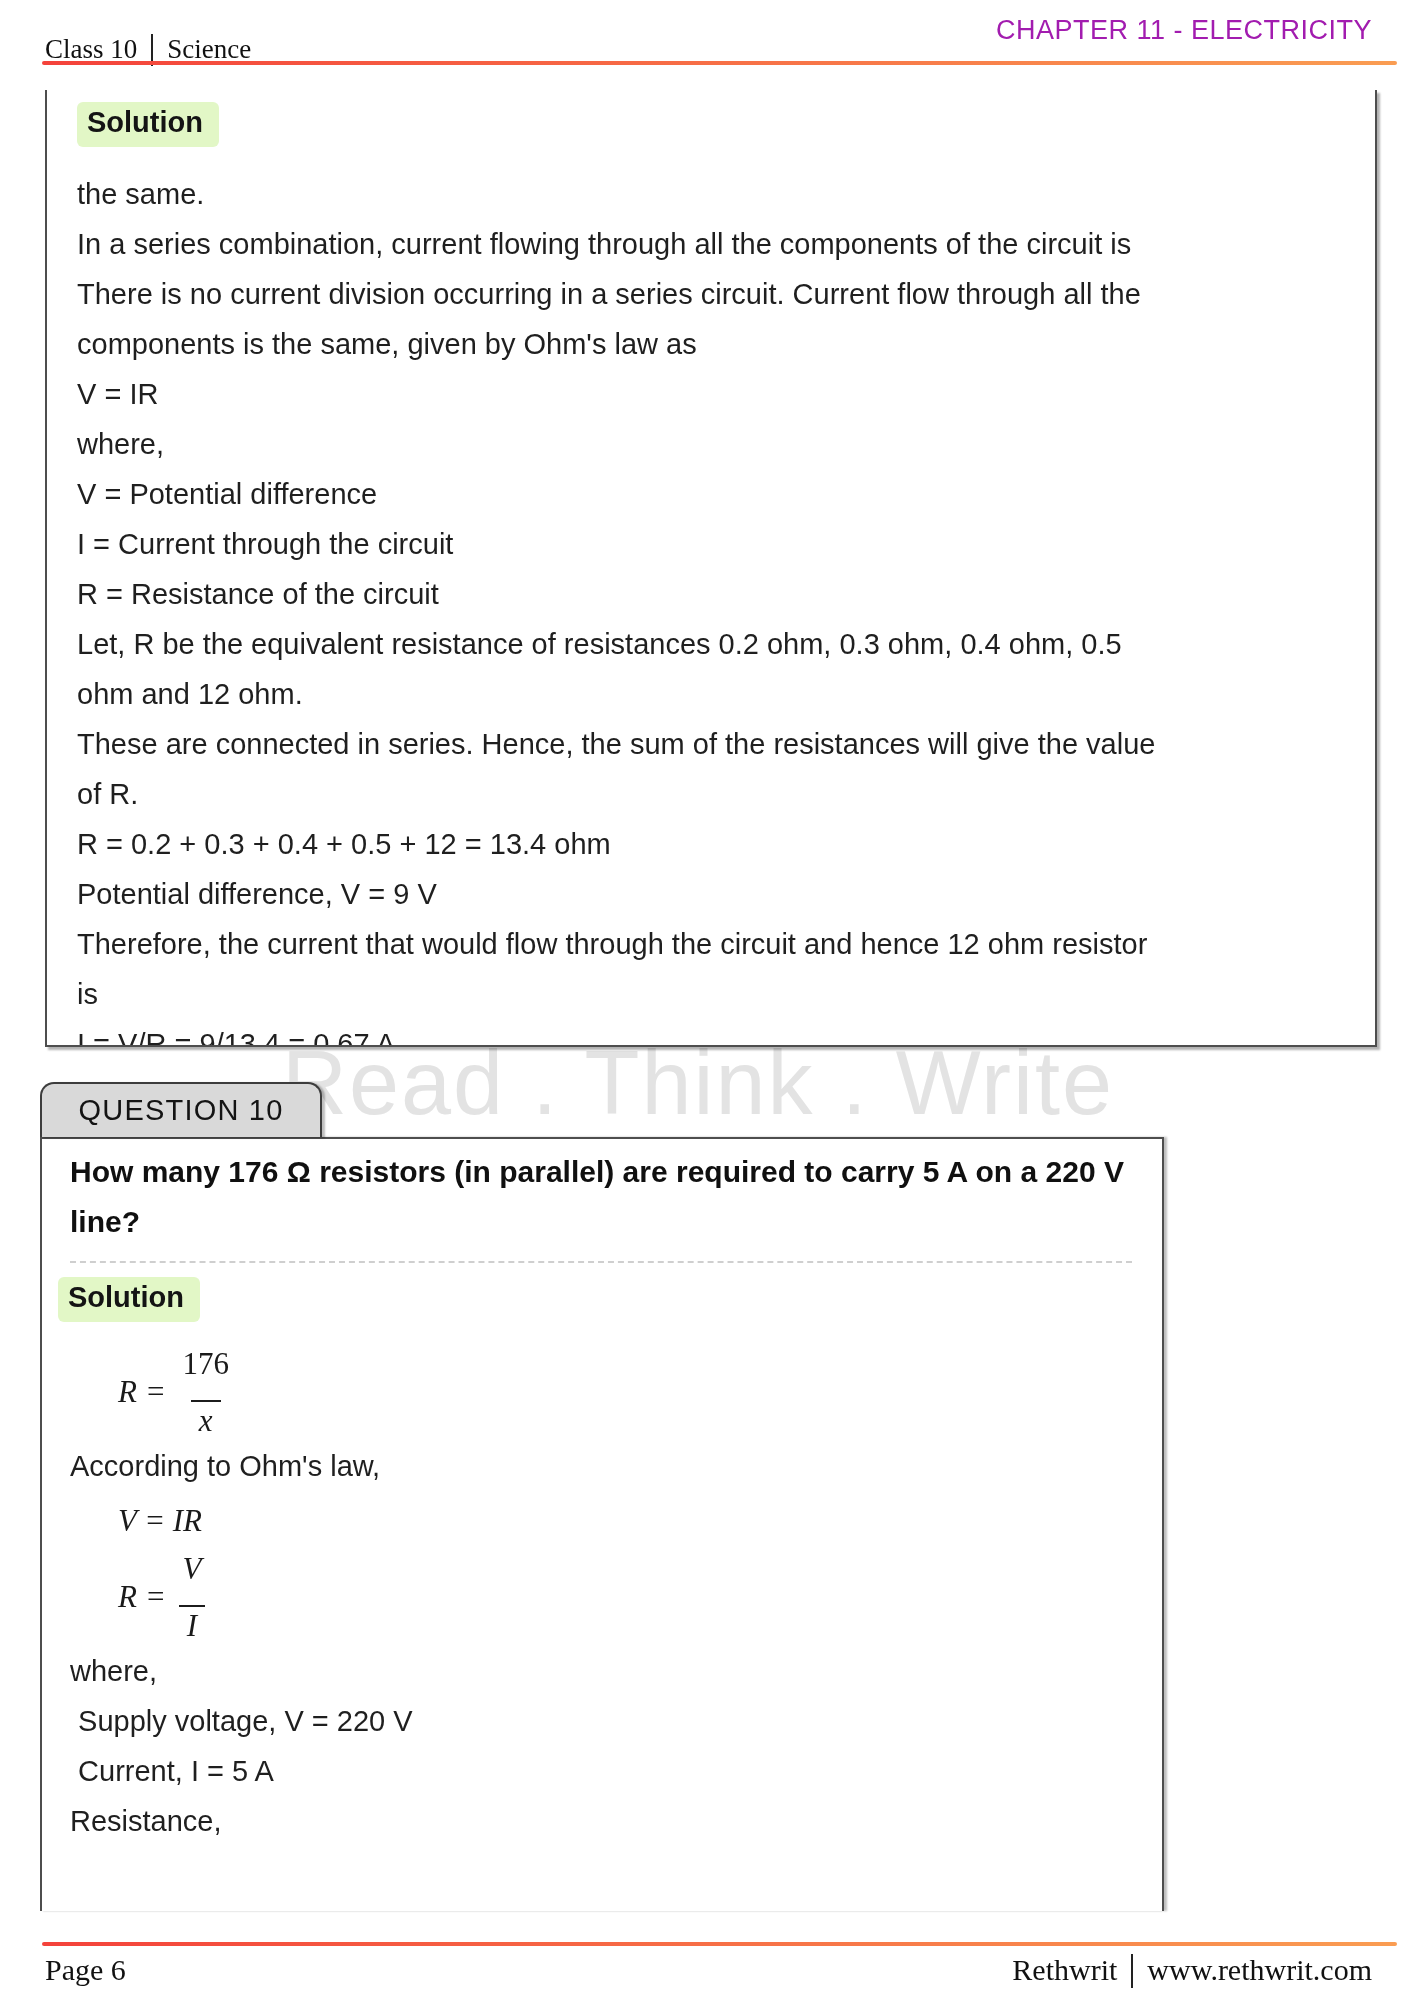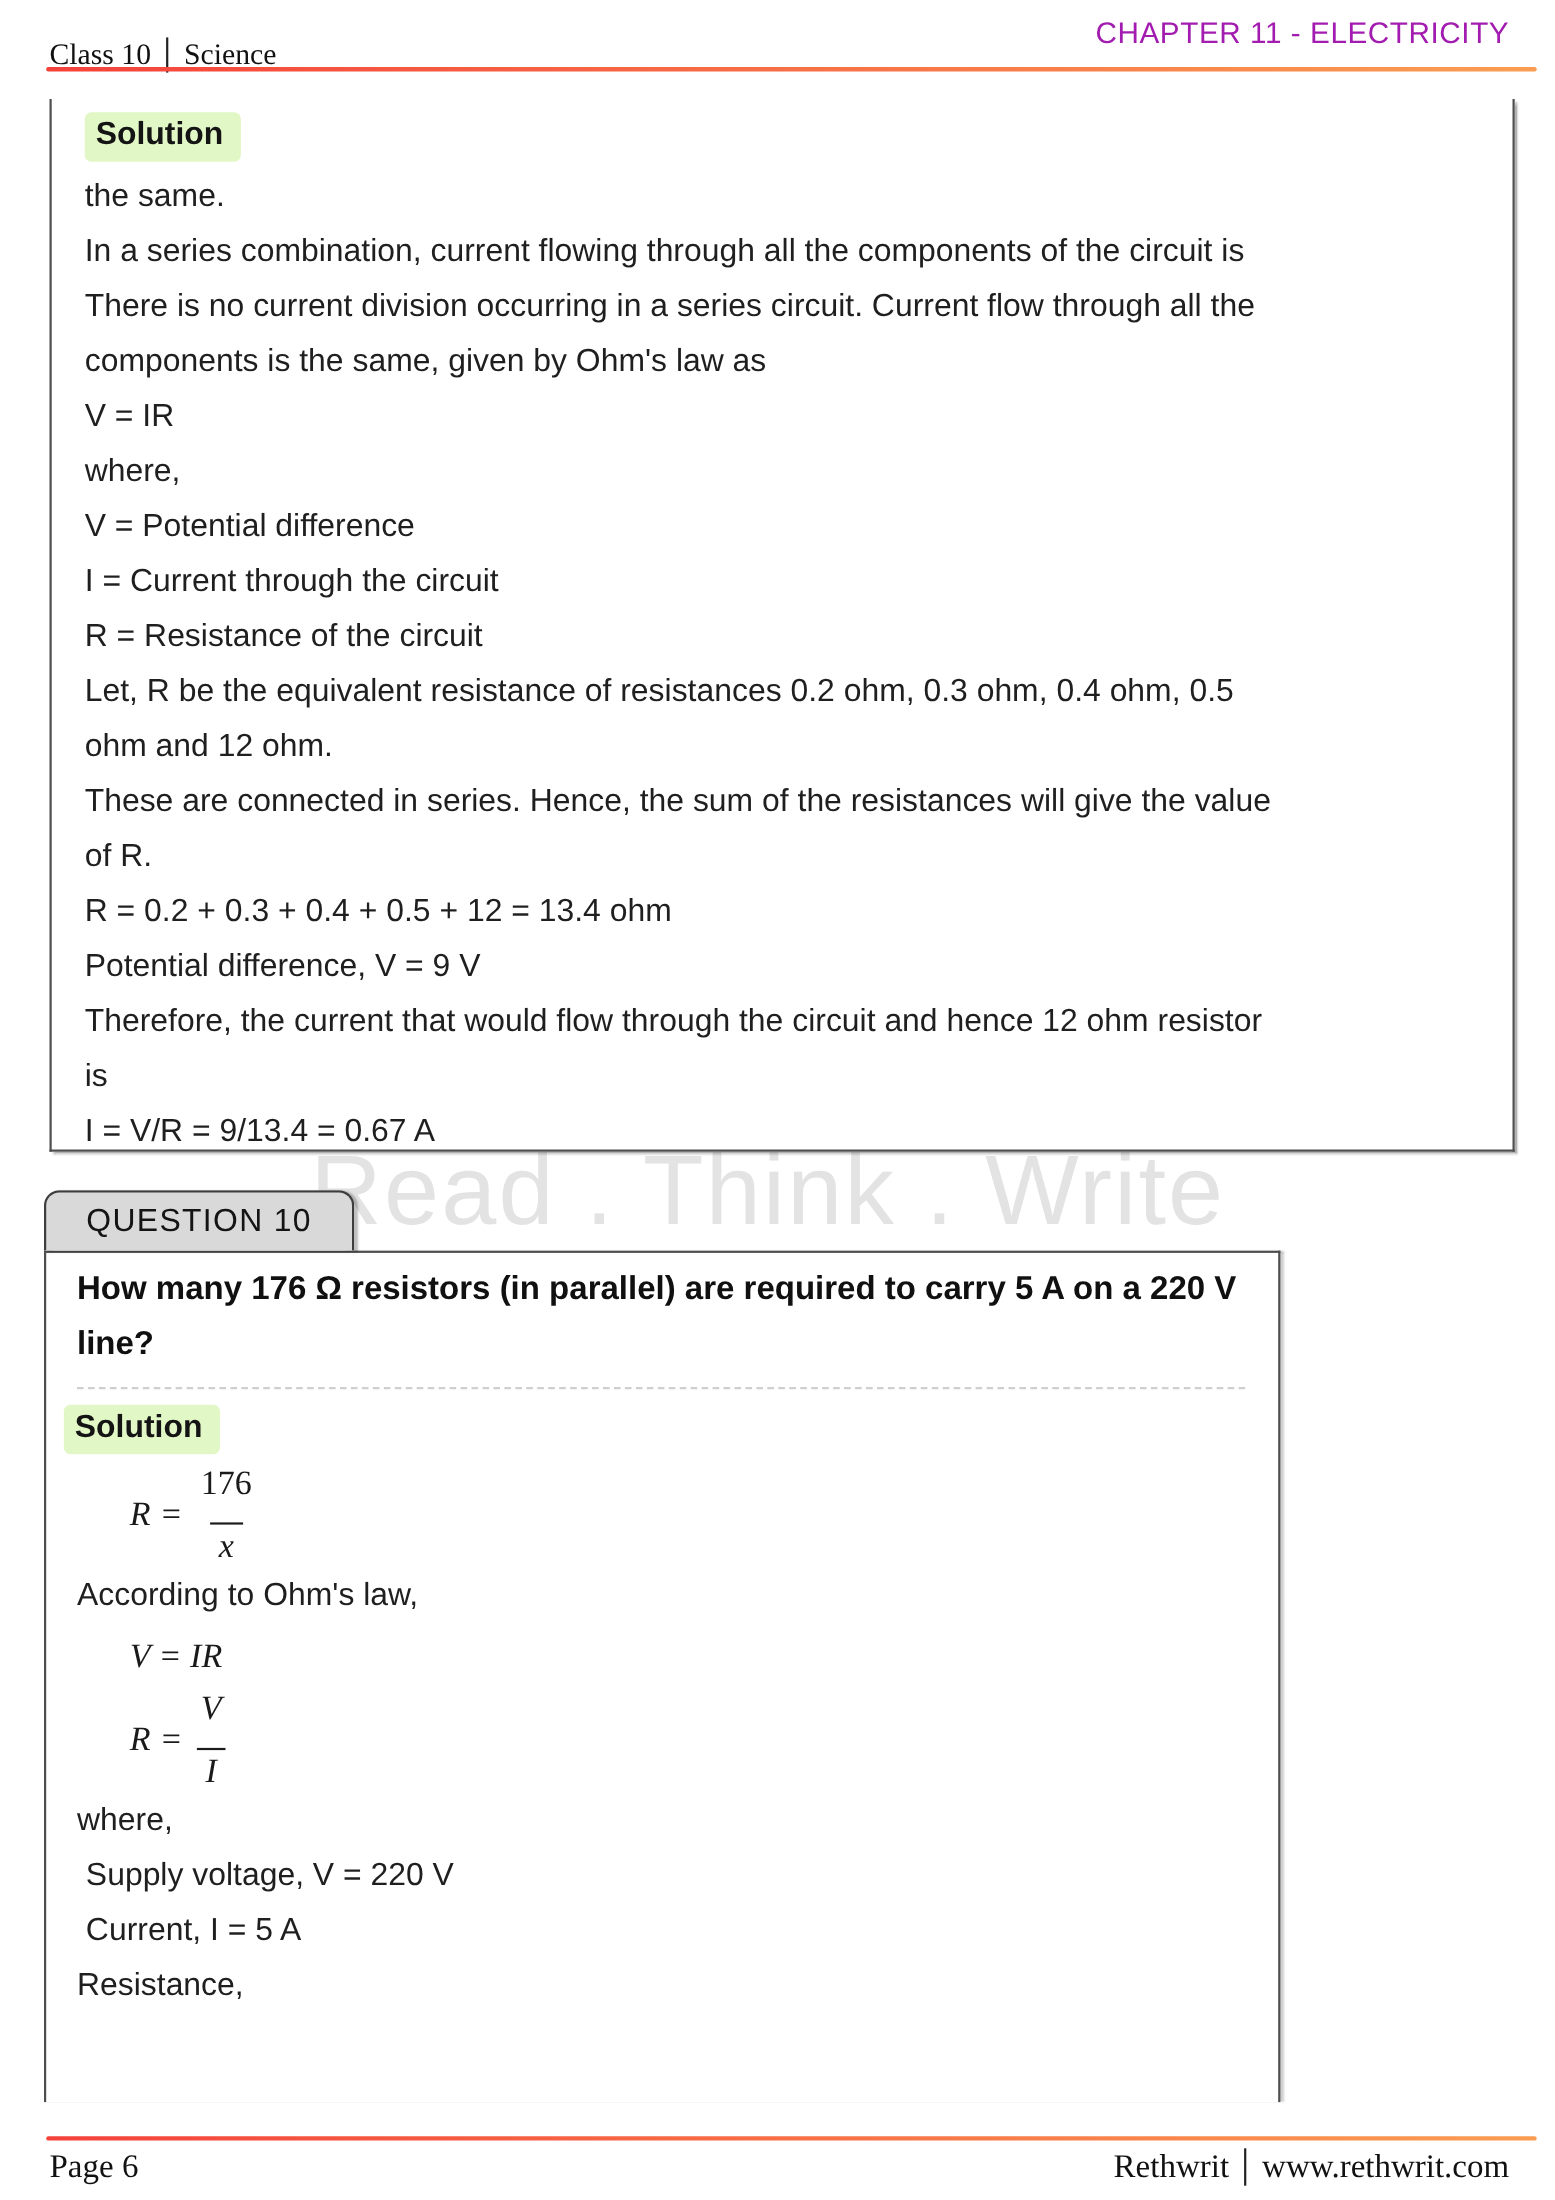--- a/index.html
+++ b/index.html
@@ -56,21 +56,21 @@
     position:absolute; left:40px; top:1137px; width:1124px; height:774px;
     background:#fff; z-index:1; box-sizing:border-box;
     border:2px solid #4e4e4e; border-bottom:none;
     box-shadow:3px 0 2px rgba(0,0,0,0.25);
     padding:8px 28px 0; overflow:hidden;
   }
   
   .line { font-size:29px; line-height:50px; white-space:pre-wrap; color:#1f1f1f; }
   .q-text .line { font-size:30px; line-height:50px; font-weight:700; color:#101010; }
   .sol-label {
-    display:inline-block; margin:4px 0 6px; padding:5px 16px 8px 10px;
+    display:inline-block; margin:4px 0 22px; padding:5px 16px 8px 10px;
     background:#e2f7c6; border-radius:6px;
     font-size:29px; font-weight:700; color:#141414; line-height:1.1;
   }
   .qbox .sol-label { margin-left:-12px; }
   .dashed-div { border-top:2px dashed #cfcfcf; margin:14px 2px 10px 0; height:0; }
   
   .formula {
     font-family:"Liberation Serif","DejaVu Serif",serif; font-style:italic;
     font-size:31px; color:#1a1a1a;
     display:flex; align-items:center; margin:2px 0 2px 48px;

